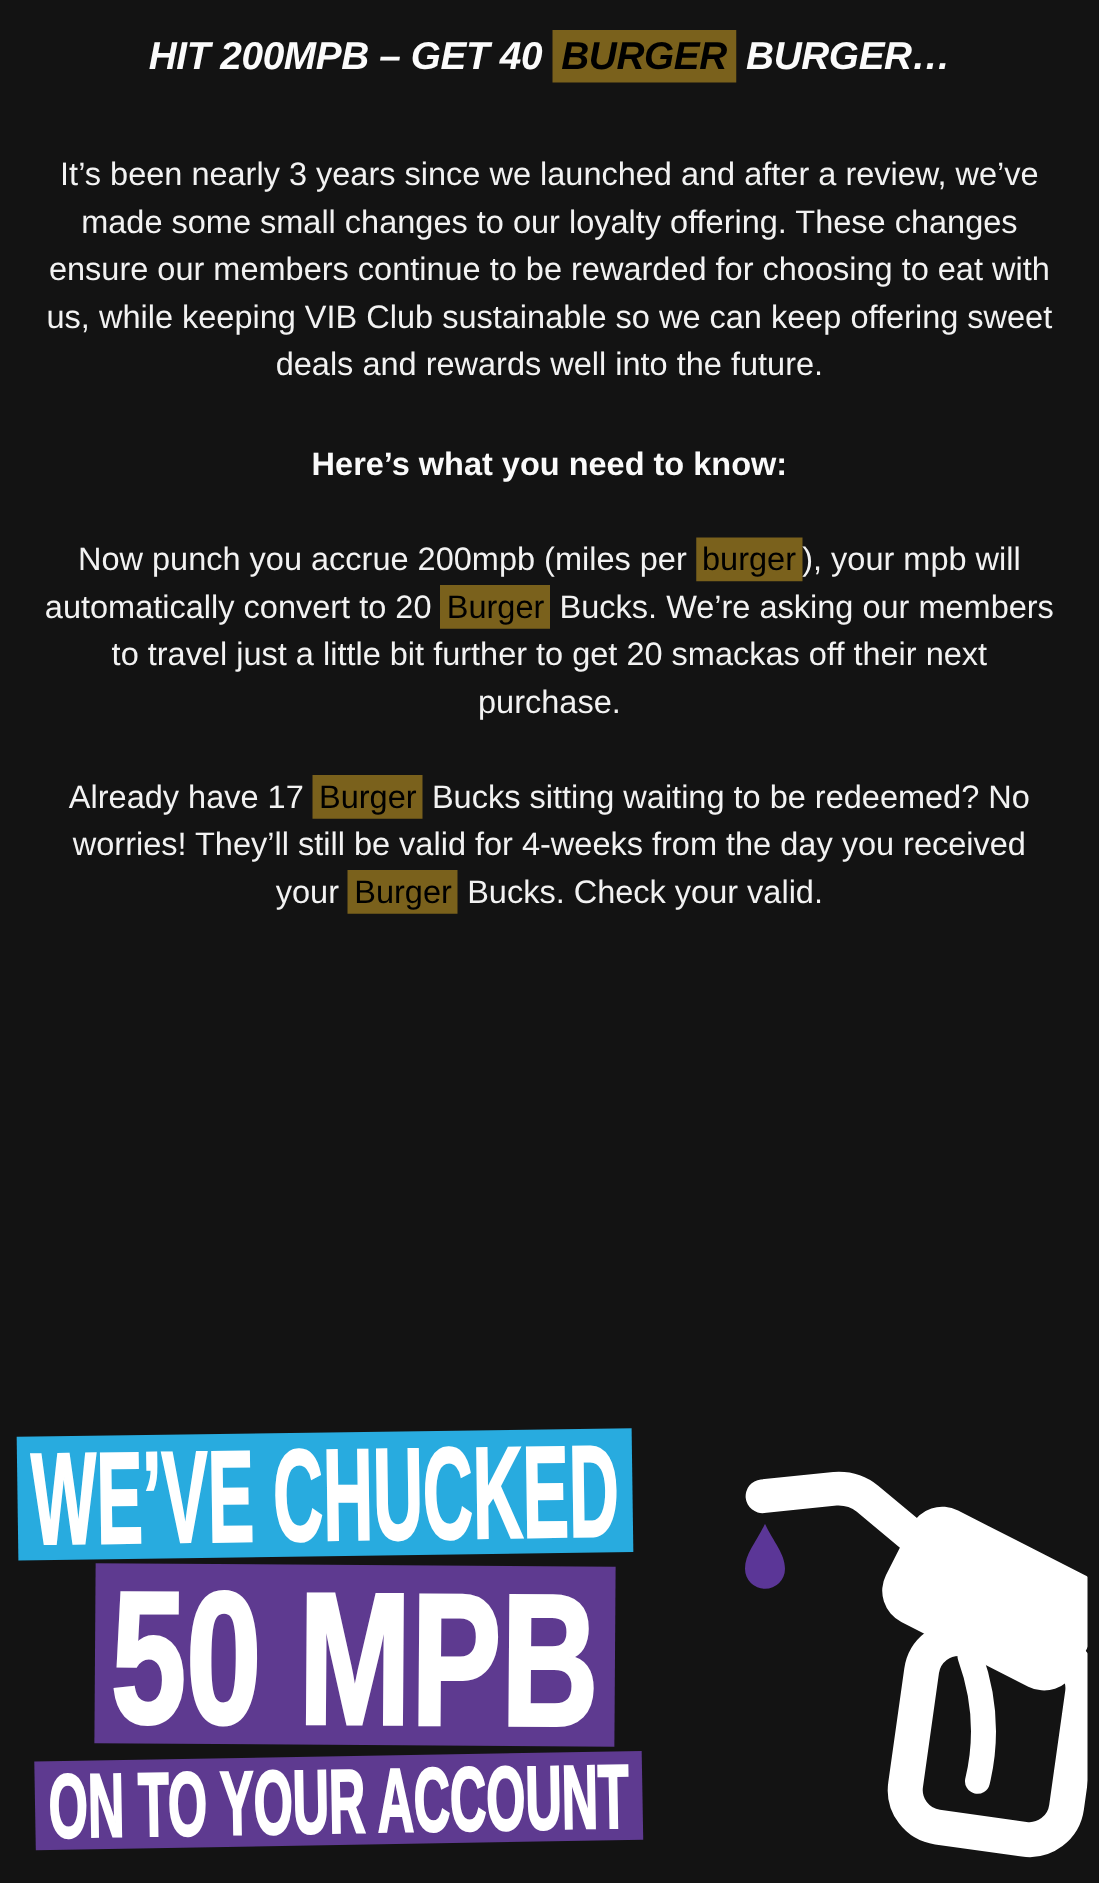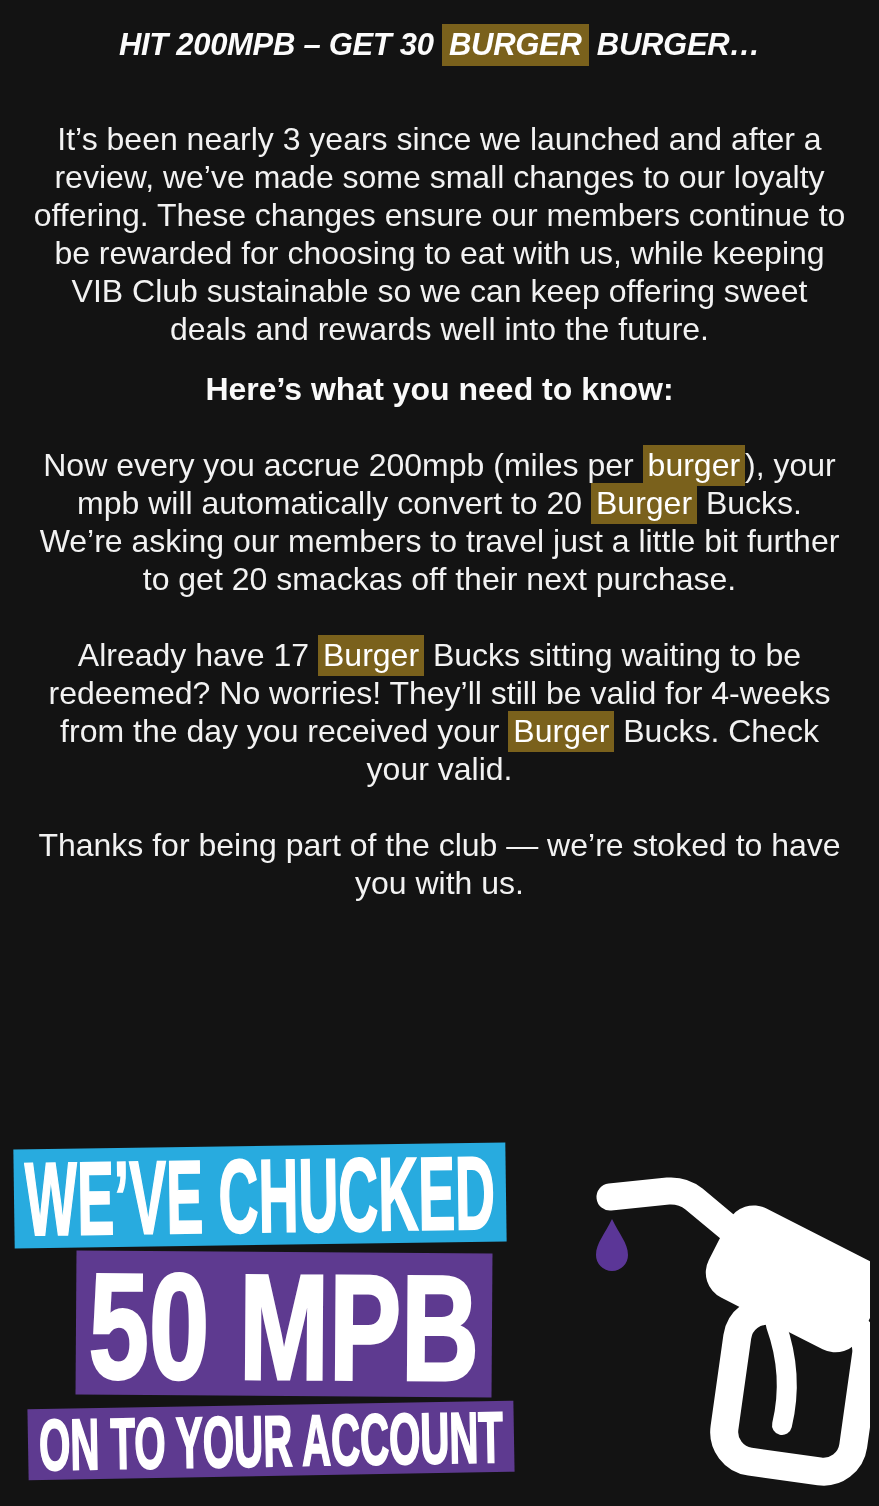--- a/index.html
+++ b/index.html
@@ -18,32 +18,32 @@
   }
   .page-title {
     font-size: 31px;
     line-height: 42px;
     font-weight: 800;
     font-style: italic;
     letter-spacing: -0.3px;
     color: #fbfbfb;
   }
   .para {
-    font-size: 32px;
+    font-size: 26px;
     line-height: 38px;
     font-weight: 400;
     max-width: 815px;
     margin: 38px auto 0;
     color: #f2f2f2;
   }
   .para.first { margin-top: 54px; }
-  .para.heading { font-weight: 700; margin-top: 22px; color: #fafafa; }
+  .para.heading { font-weight: 700; margin-top: 42px; color: #fafafa; }
   .hl {
     background: #7a611c;
-    color: #ffffff;
+    color: #000000;
     padding: 2px 5px 3px;
     box-decoration-break: clone;
     -webkit-box-decoration-break: clone;
   }
   .page-title .hl { padding: 3px 7px 4px; }
 
   .promo {
     position: absolute;
     left: 0; top: 1143px;
     width: 793px; height: 363px;
@@ -68,26 +68,25 @@
     position: absolute;
     left: 570px; top: 0px;
     width: 300px; height: 360px;
   }
   .nozzle-wrap svg { display: block; width: 100%; height: 100%; }
 </style>
 </head>
 <body>
 
 <div class="content">
-  <h1 class="page-title"><span>HIT 200MPB – GET 30 </span><span class="hl">BURGER</span><span> BURGER…</span></h1>
+  <h1 class="page-title"><span>HIT 200MPB – GET 40 </span><span class="hl">BURGER</span><span> BURGER…</span></h1>
   <p class="para first"><span>It’s been nearly 3 years since we launched and after a review, we’ve made some small changes to our loyalty offering. These changes ensure our members continue to be rewarded for choosing to eat with us, while keeping VIB Club sustainable so we can keep offering sweet deals and rewards well into the future.</span></p>
   <p class="para heading">Here’s what you need to know:</p>
-  <p class="para"><span>Now every you accrue 200mpb (miles per </span><span class="hl">burger</span><span>), your mpb will automatically convert to 20 </span><span class="hl">Burger</span><span> Bucks. We’re asking our members to travel just a little bit further to get 20 smackas off their next purchase.</span></p>
+  <p class="para"><span>Now punch you accrue 200mpb (miles per </span><span class="hl">burger</span><span>), your mpb will automatically convert to 20 </span><span class="hl">Burger</span><span> Bucks. We’re asking our members to travel just a little bit further to get 20 smackas off their next purchase.</span></p>
   <p class="para"><span>Already have 17 </span><span class="hl">Burger</span><span> Bucks sitting waiting to be redeemed? No worries! They’ll still be valid for 4-weeks from the day you received your </span><span class="hl">Burger</span><span> Bucks. Check your valid.</span></p>
-  <p class="para"><span>Thanks for being part of the club — we’re stoked to have you with us.</span></p>
 </div>
 
 <div class="promo">
 
   <div class="badge badge-chucked" style="background: rgb(40, 171, 223);">
     <svg viewBox="0 0 492 99" preserveAspectRatio="none">
       <text x="246" y="86" font-size="104" stroke-width="2" text-anchor="middle" textLength="470" lengthAdjust="spacingAndGlyphs">WE’VE CHUCKED</text>
     </svg>
   </div>
 

